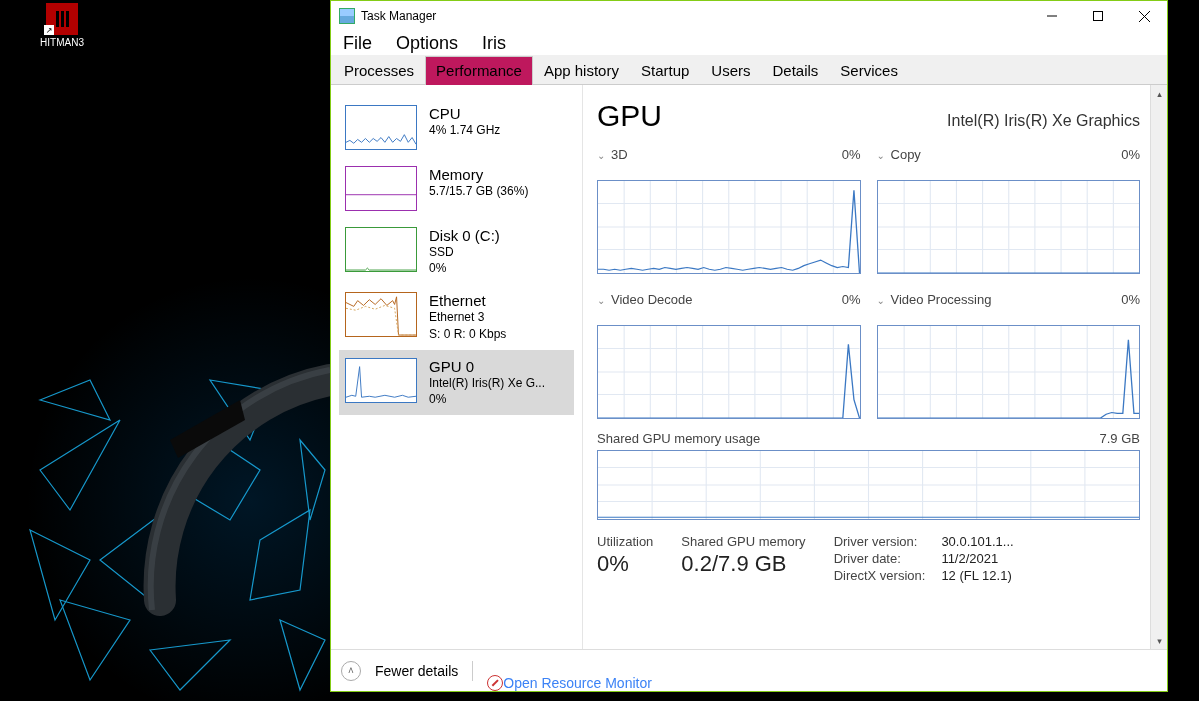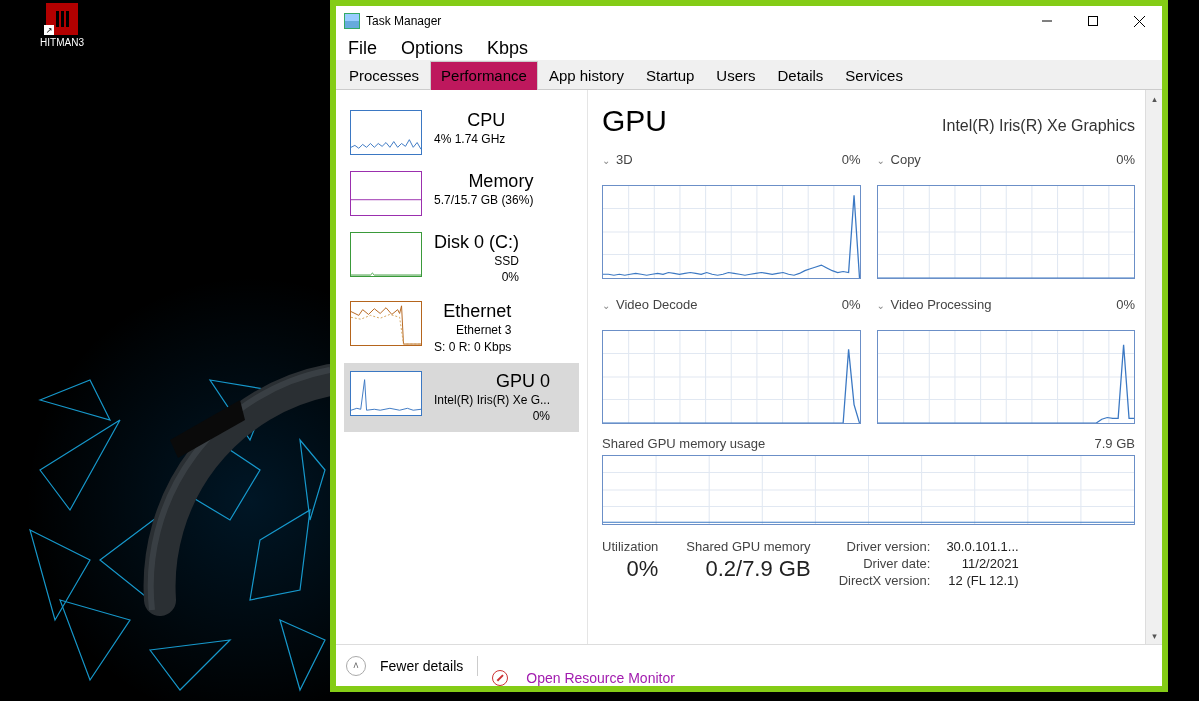--- a/index.html
+++ b/index.html
@@ -22,22 +22,22 @@
 .desktop-icon .bars div { width: 3px; height: 16px; background: #000; }
 .desktop-icon .shortcut {
   position: absolute; left: 6px; top: 22px; width: 10px; height: 10px; background: #fff;
   display: flex; align-items: center; justify-content: center; font-size: 8px; color: #000;
 }
 .desktop-icon-label { color: #fff; font-size: 10px; margin-top: 2px; }
 
 
 .tm-window {
   position: absolute; left: 330px; top: 0; width: 838px; height: 692px;
-  background: #fff; border: 6px solid #84cc16;
-  display: flex; flex-direction: column; text-align: right;
+  background: #fff; border: 1px solid #84cc16;
+  display: flex; flex-direction: column;
 }
 .titlebar {
   height: 30px; display: flex; align-items: center; padding-left: 8px;
 }
 .titlebar .app-icon {
   width: 16px; height: 16px; margin-right: 6px; position: relative;
 }
 .titlebar .app-icon::before {
   content: ""; position: absolute; inset: 0; border: 1px solid #3a6; background: linear-gradient(#9cf 50%, #6ad 50%);
 }
@@ -79,21 +79,21 @@
 .side-item.selected { background: #d9d9d9; }
 .thumb {
   width: 72px; height: 45px; border: 1px solid; background: #fff; position: relative; flex-shrink: 0;
 }
 .thumb-cpu { border-color: #3b78c3; }
 .thumb-mem { border-color: #9b2fae; }
 .thumb-disk { border-color: #3a9a3a; }
 .thumb-eth { border-color: #b5651d; }
 .thumb-gpu { border-color: #3b78c3; }
 .thumb svg { position: absolute; inset: 0; width: 100%; height: 100%; }
-.side-text .t1 { font-size: 18px; margin-bottom: 0; }
+.side-text .t1 { font-size: 15px; margin-bottom: 0; }
 .side-text .t2 { font-size: 12px; color: #000000; line-height: 1.35; }
 
 
 .main {
   flex: 1; display: flex; min-height: 0;
 }
 .main-content {
   flex: 1; padding: 14px 10px 0 14px; display: flex; flex-direction: column; min-height: 0;
 }
 .gpu-header { display: flex; align-items: baseline; justify-content: space-between; margin-bottom: 14px; }
@@ -136,21 +136,21 @@
 
 .footer {
   height: 42px; border-top: 1px solid #ddd; display: flex; align-items: center; padding: 0 10px; gap: 14px;
   font-size: 14px;
 }
 .footer .circ-btn {
   width: 20px; height: 20px; border: 1px solid #aaa; border-radius: 50%;
   display: flex; align-items: center; justify-content: center; font-size: 10px; color: #666;
 }
 .footer .sep { width: 1px; height: 20px; background: #ccc; }
-.footer .link { color: #a21caf; display: flex; align-items: center; gap: 18px; margin-top: 25px; }
+.footer .link { color: #3b82f6; display: flex; align-items: center; gap: 0; margin-top: 25px; }
 .footer .rm-icon {
   width: 16px; height: 16px; border: 1.5px solid #c33; border-radius: 50%; position: relative;
 }
 .footer .rm-icon::after {
   content: ""; position: absolute; left: 3px; top: 6px; width: 8px; height: 1.5px; background: #c33;
   transform: rotate(-45deg);
 }
 </style>
 </head>
 <body>
@@ -213,21 +213,21 @@
         <svg width="11" height="11">
             <line x1="0" y1="0" x2="11" y2="11" stroke="#000" stroke-width="1"></line>
             <line x1="11" y1="0" x2="0" y2="11" stroke="#000" stroke-width="1"></line>
           </svg>
       </div>
     </div>
 
     <div class="menubar">
       <span>File</span>
       <span>Options</span>
-      <span>Kbps</span>
+      <span>Iris</span>
     </div>
 
     <div class="tabbar">
       <div class="tab">Processes</div>
       <div class="tab active">Performance</div>
       <div class="tab">App history</div>
       <div class="tab">Startup</div>
       <div class="tab">Users</div>
       <div class="tab">Details</div>
       <div class="tab">Services</div>

